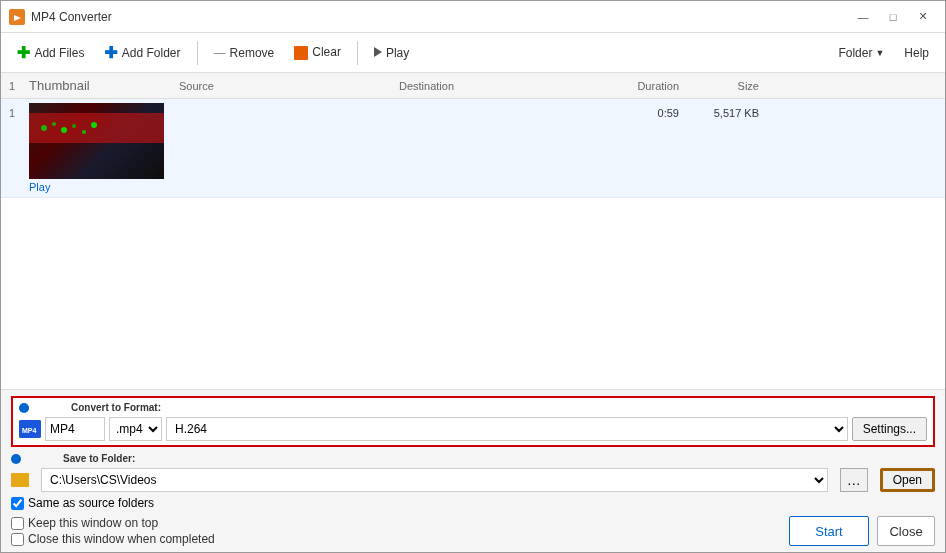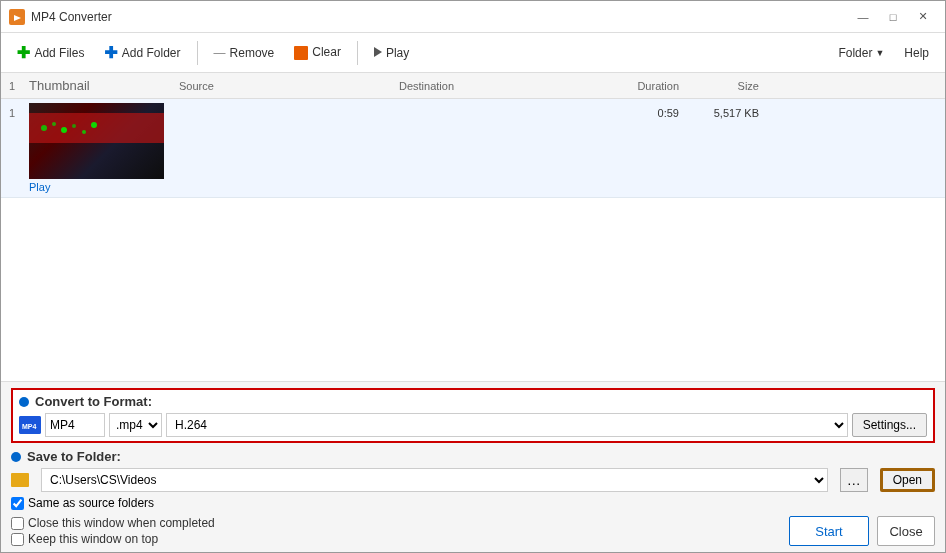--- a/index.html
+++ b/index.html
@@ -195,23 +195,24 @@
       gap: 6px;
       margin-bottom: 4px;
     }
     .blue-dot {
       width: 10px; height: 10px;
       border-radius: 50%;
       background: #0066cc;
       flex-shrink: 0;
     }
     .section-label {
-      font-size: 13px;
+      font-size: 10px;
       font-weight: 600;
       color: #333;
+      margin-left: 36px;
     }
     .format-row {
       display: flex;
       align-items: center;
       gap: 4px;
     }
     .format-icon {
       width: 22px;
       height: 18px;
       background: #1a56db;
@@ -497,27 +498,27 @@
       </div>
       <div class="same-source-row">
         <input type="checkbox" id="sameSource" checked="" style="">
         <label for="sameSource">Same as source folders</label>
       </div>
     </div>
 
     <div class="bottom-buttons-row">
       <div class="checkbox-row">
         <div class="checkbox-item">
+          <input type="checkbox" id="keepOnTop" style="">
+          <label for="keepOnTop">Keep this window on top</label>
+        </div>
+        <div class="checkbox-item">
           <input type="checkbox" id="closeWhenDone" style="">
           <label for="closeWhenDone">Close this window when completed</label>
         </div>
-        <div class="checkbox-item">
-          <input type="checkbox" id="keepOnTop" style="">
-          <label for="keepOnTop">Keep this window on top</label>
-        </div>
       </div>
       <div class="action-btns">
         <button class="start-btn">Start</button>
         <button class="close-btn">Close</button>
       </div>
     </div>
 
   </div>
 </div>
 

